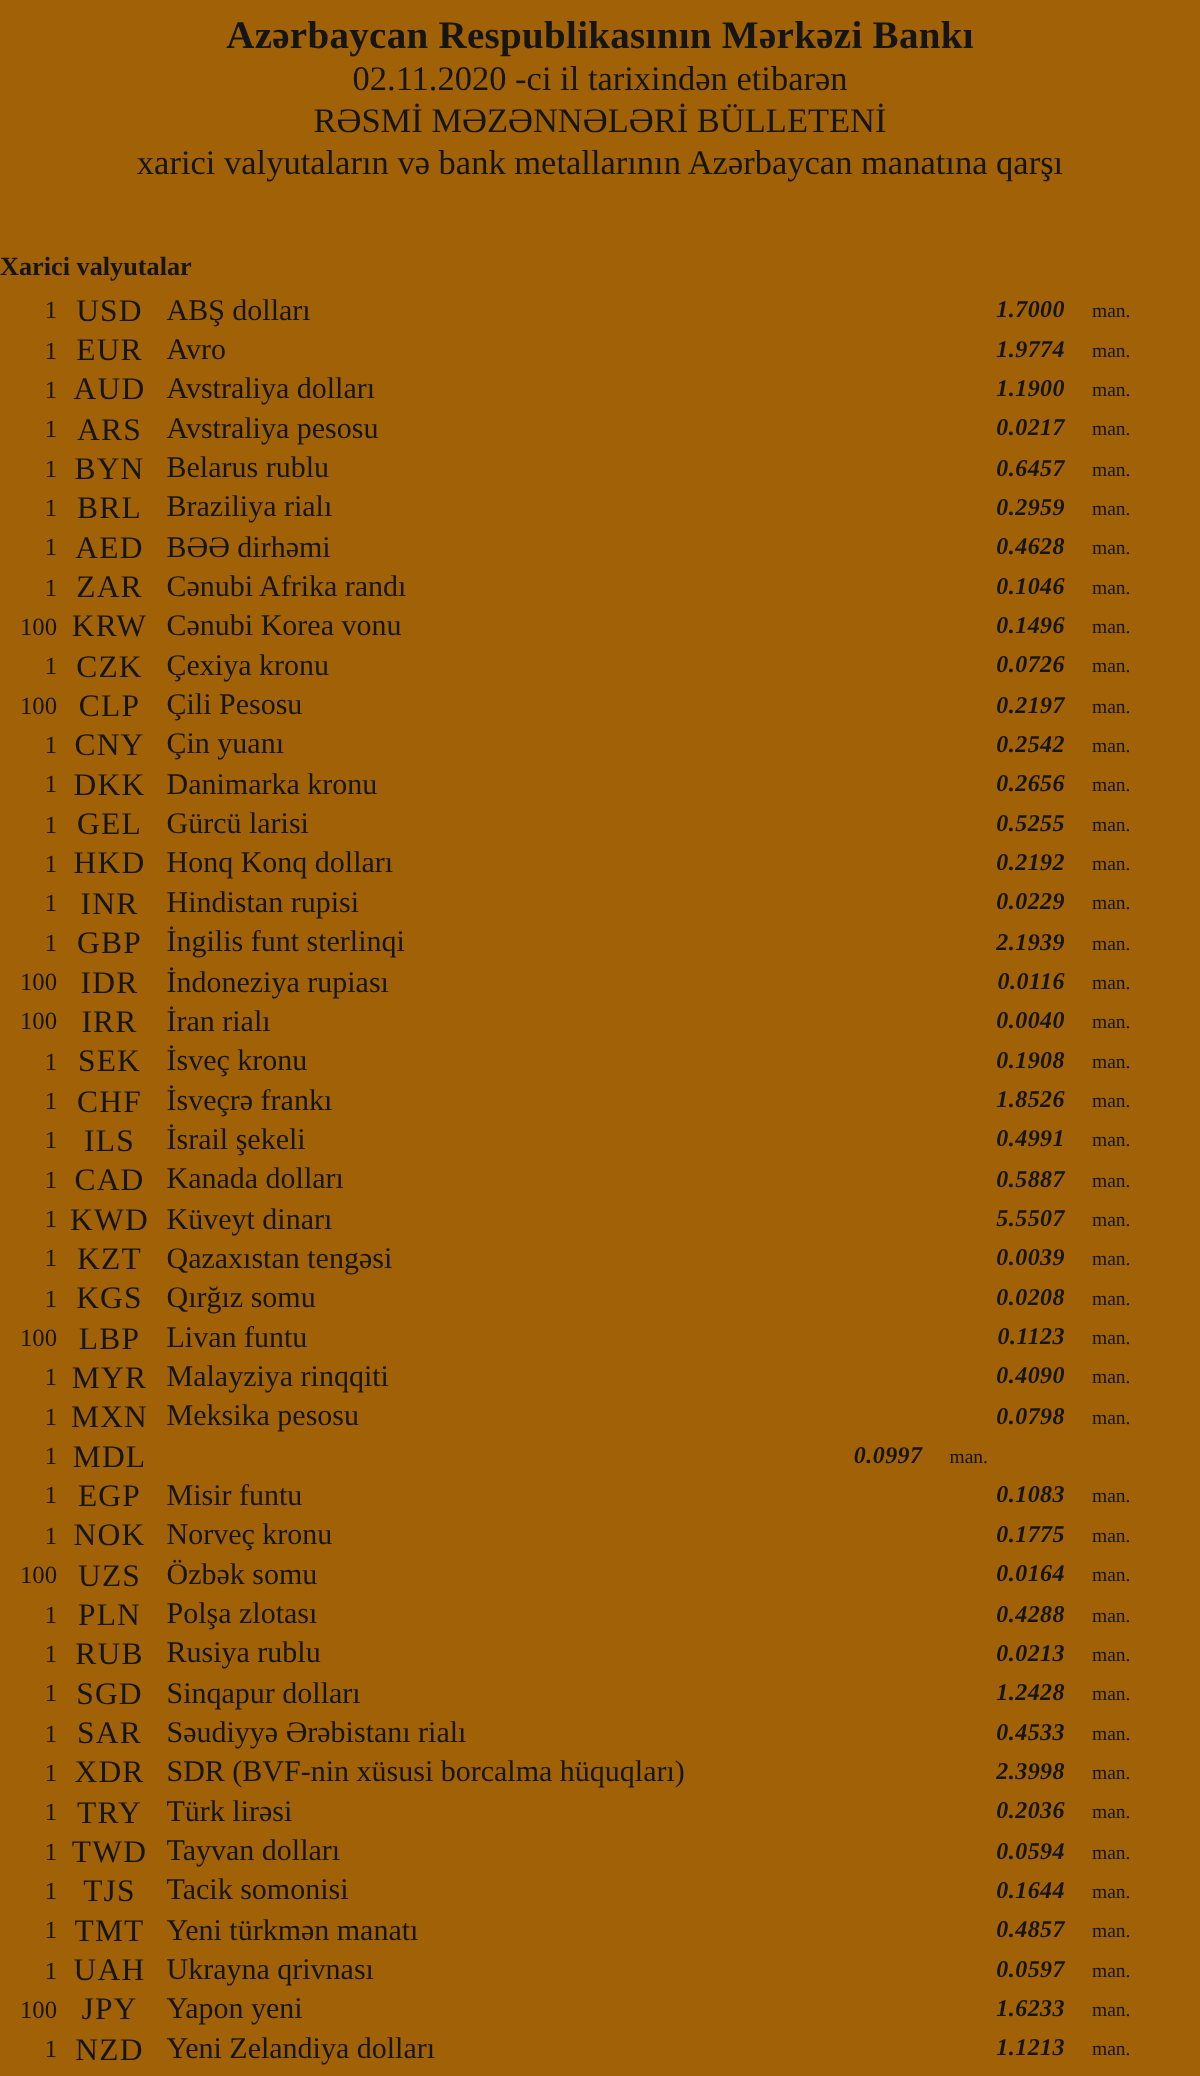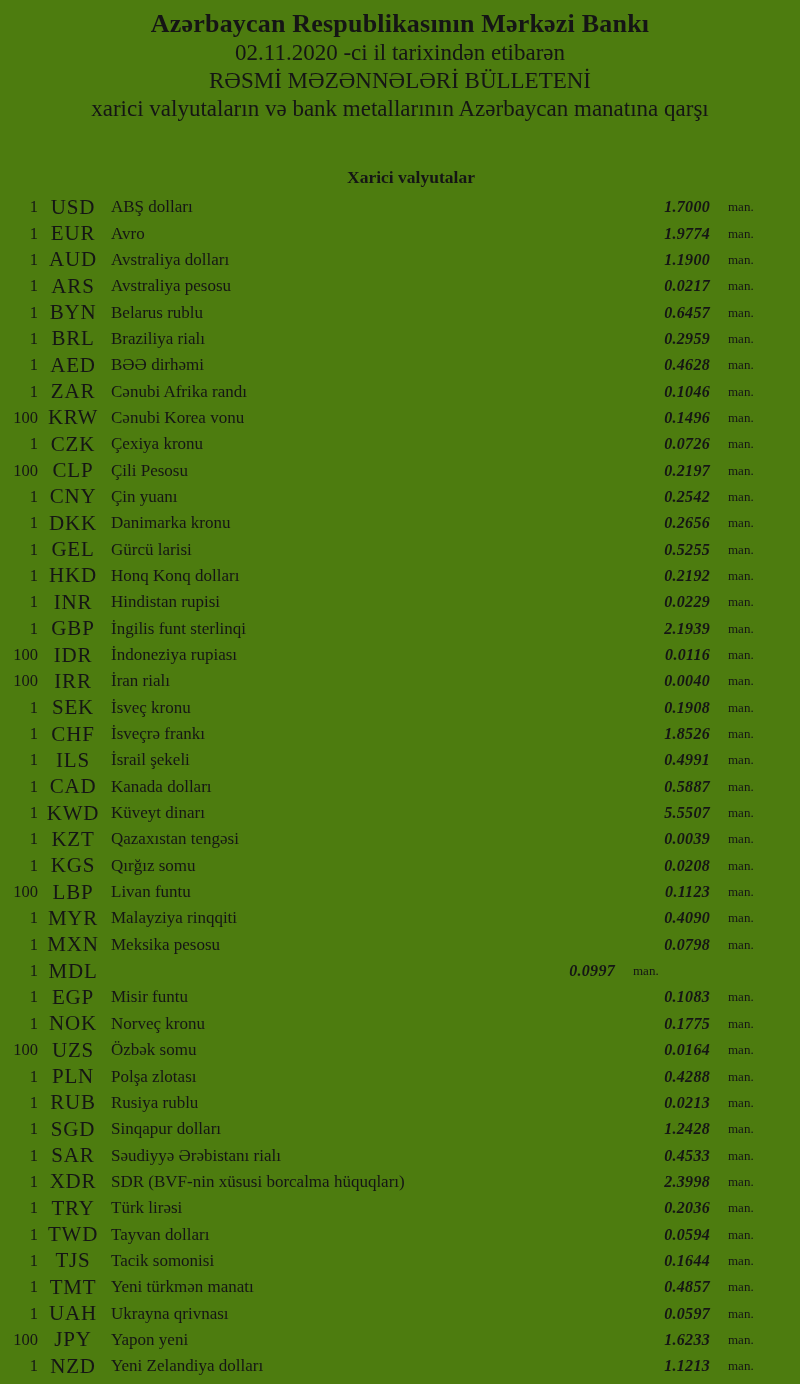--- a/index.html
+++ b/index.html
@@ -11,44 +11,42 @@
     width: 800px;
     height: 1384px;
     font-family: "Liberation Serif", "DejaVu Serif", serif;
     color: #151515;
   }
   .page {
     position: relative;
     width: 800px;
     height: 1384px;
     overflow: hidden;
-    background: #4d7c0f;
+    background: #a16207;
   }
   .header {
     text-align: center;
     padding-top: 9px;
   }
   .bank-name {
     font-size: 26px;
     font-weight: bold;
     line-height: 30px;
     letter-spacing: 0.2px;
   }
   .subline {
     font-size: 23px;
     font-weight: normal;
     line-height: 28px;
   }
   .section-title {
-    text-align: center;
     font-size: 17.5px;
     font-weight: bold;
     line-height: 21px;
     margin-top: 44px;
-    padding-left: 22px;
   }
   .table {
     margin-top: 6px;
   }
   .row {
     display: grid;
     grid-template-columns: 38px 70px 507px 95px 62px;
     width: 772px;
     height: 26.35px;
     align-items: center;
@@ -57,21 +55,21 @@
     text-align: right;
     font-size: 16.5px;
   }
   .cell-code {
     text-align: center;
     font-size: 21px;
     letter-spacing: 0.8px;
   }
   .cell-name {
     padding-left: 3px;
-    font-size: 17px;
+    font-size: 20px;
     white-space: nowrap;
   }
   .cell-rate {
     text-align: right;
     font-weight: bold;
     font-style: italic;
     font-size: 16px;
     letter-spacing: 0.3px;
   }
   .cell-unit {

